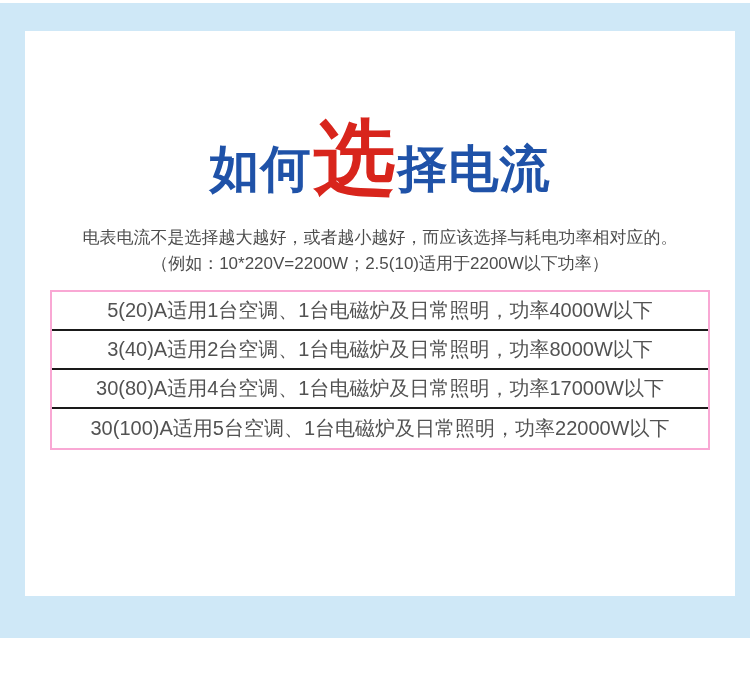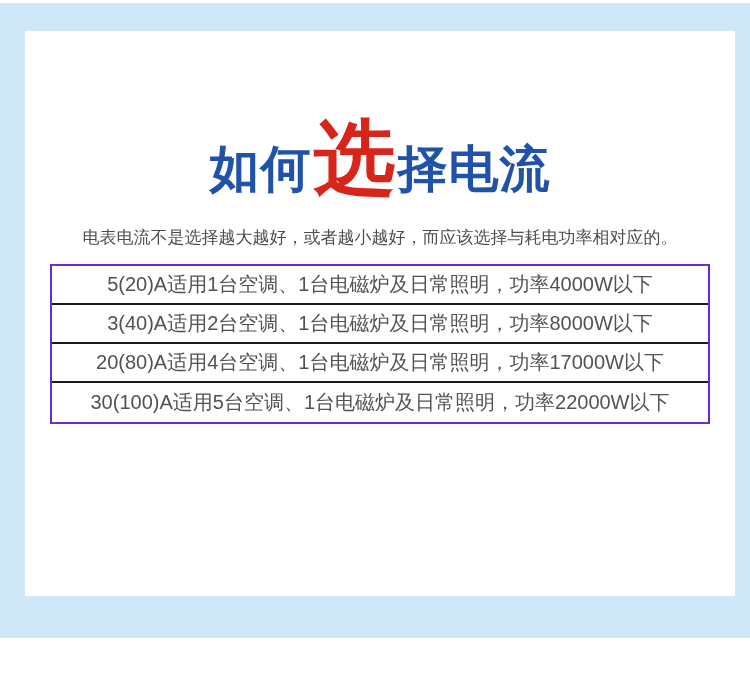--- a/index.html
+++ b/index.html
@@ -47,21 +47,21 @@
   .description {
     margin-top: 26px;
     text-align: center;
     font-size: 17px;
     line-height: 26px;
     color: #4d4d4d;
   }
   .power-table {
     width: 660px;
     margin: 13px auto 4px auto;
-    border: 2px solid #6d28d9;
+    border: 2px solid #f9a8d4;
   }
   .power-table .row {
     height: 39px;
     display: flex;
     align-items: center;
     justify-content: center;
     font-size: 20px;
     color: #525252;
     border-bottom: 2px solid #1a1a1a;
     background: #ffffff;
@@ -79,31 +79,32 @@
   <div class="blue-panel"></div>
 
   <div class="content-card">
 
     <div class="title">
       <span class="t-blue">如何</span><span class="t-red">选</span><span class="t-blue">择电流</span>
     </div>
 
     <div class="description">
       <div>电表电流不是选择越大越好，或者越小越好，而应该选择与耗电功率相对应的。</div>
+      <div>（例如：10*220V=2200W；2.5(10)适用于2200W以下功率）</div>
     </div>
 
     <div class="power-table">
       <div class="row">
         <span>5(20)A适用1台空调、1台电磁炉及日常照明，功率4000W以下</span>
       </div>
       <div class="row">
         <span>3(40)A适用2台空调、1台电磁炉及日常照明，功率8000W以下</span>
       </div>
       <div class="row">
-        <span>20(80)A适用4台空调、1台电磁炉及日常照明，功率17000W以下</span>
+        <span>30(80)A适用4台空调、1台电磁炉及日常照明，功率17000W以下</span>
       </div>
       <div class="row">
         <span>30(100)A适用5台空调、1台电磁炉及日常照明，功率22000W以下</span>
       </div>
     </div>
 
   </div>
 </div>
 
 </body></html>

